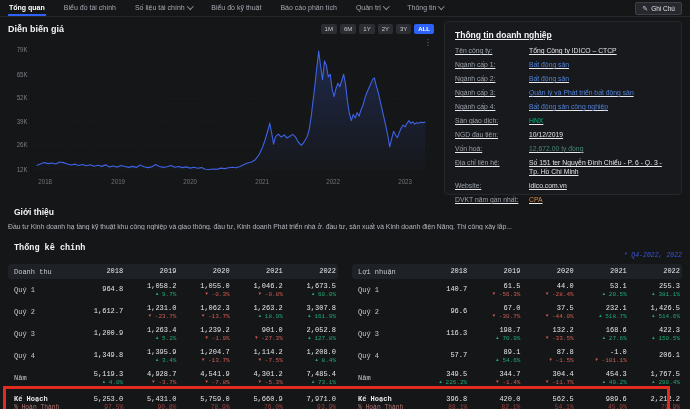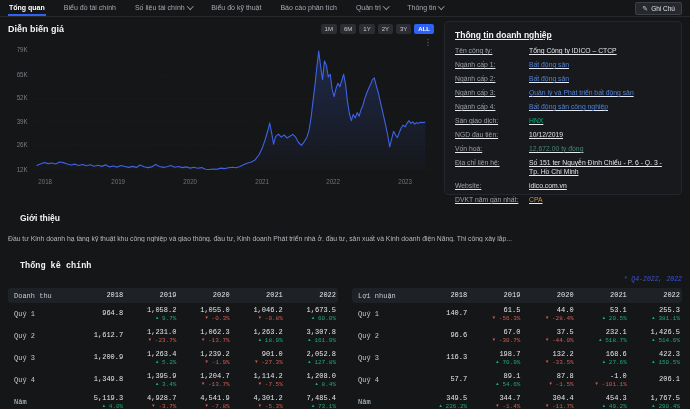--- a/index.html
+++ b/index.html
@@ -32,21 +32,21 @@
   .crow{display:flex;font-size:6.8px;margin-bottom:5.2px;line-height:1.3;}
   .crow .cl{width:74px;flex-shrink:0;color:#9aa0a8;}
   .crow .cv{flex:1;color:#dde0e4;}
   .cv.link{color:#5181d8;cursor:pointer;}
   .cv.green{color:#00b578;}
   .cv.dim{color:#4a8573;}
   .cv.orange{color:#d98b43;}
 
   
   .intro{padding:6px 8px 0;}
-  .intro h3,.stats-head h3{margin:12px;font-size:8.5px;color:#f2f3f5;}
+  .intro h3,.stats-head h3{margin:6px;font-size:8.5px;color:#f2f3f5;}
   .intro p{margin:3px 0 0;font-size:6.8px;color:#b4b8bf;white-space:nowrap;overflow:hidden;}
 
   
   .stats{padding:7px 8px 0;font-family:Liberation Mono, monospace;}
   .stats-head{display:flex;justify-content:space-between;align-items:flex-end;}
   .stats-note{font-size:6.5px;color:#3d55d6;font-style:italic;}
   .tables{display:flex;gap:14px;margin-top:5px;position:relative;}
   .ftable{flex:1;min-width:0;}
   .trow{display:flex;align-items:center;}
   .thead{background:#1e2126;border-radius:3px;height:15px;font-size:7px;color:#cfd3d9;}

